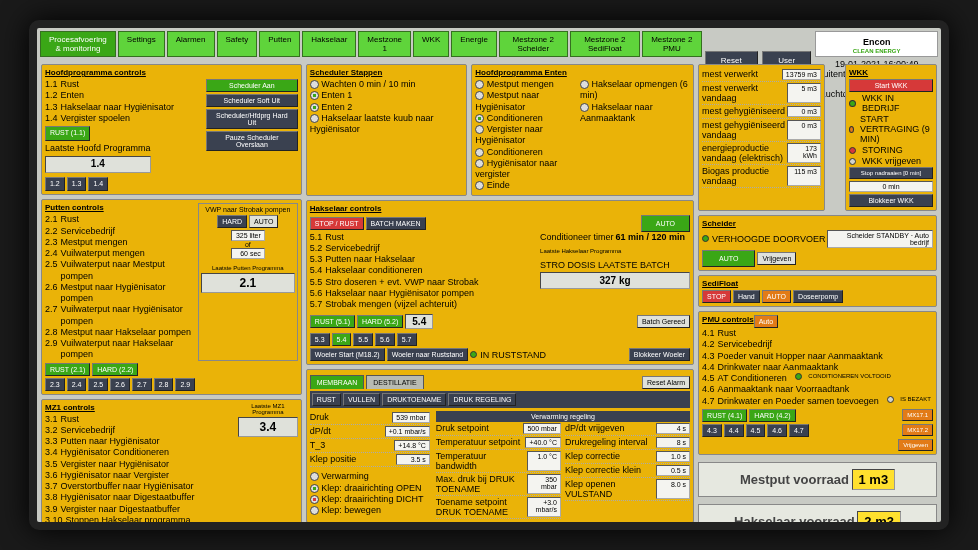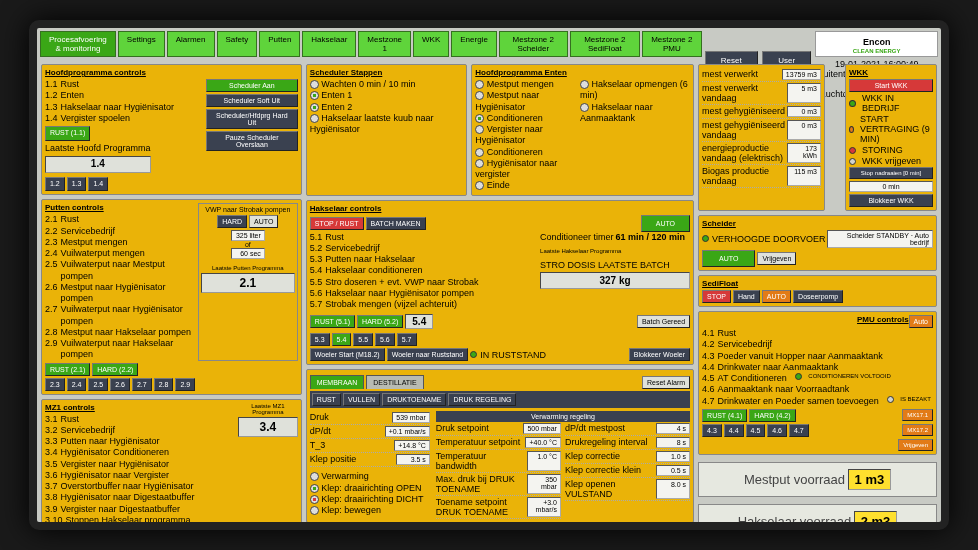--- a/index.html
+++ b/index.html
@@ -30,21 +30,21 @@
 .orange{background:#e27b17;color:#fff}
 .red{background:#d63939;color:#fff}
 .lt{background:#dfe1da}
 .btn-row{display:flex;gap:2px;margin-top:2px;align-items:center;flex-wrap:wrap}
 .num-box{background:#f4f4f0;border:1px inset #aaa;padding:1px 3px;font-size:7px;min-width:34px;text-align:right}
 .big-readout{background:#dfe1da;border:1px inset #999;padding:2px;text-align:center;font-size:12px;font-weight:bold;margin:2px 0}
 .radio{width:9px;height:9px;border:1px solid #444;border-radius:50%;display:inline-block;vertical-align:middle;background:#ddd}
 .radio.on{background:radial-gradient(circle,#3aa716 35%,#ddd 40%)}
 .legend-dot{width:7px;height:7px;border-radius:50%;display:inline-block;margin-right:3px;border:1px solid #333}
 .stock-box{background:#e6e8e0;border:1px solid #888;padding:6px;text-align:center;margin-top:3px}
-.stock-box .label{font-size:13px;font-weight:normal;color:#444}
+.stock-box .label{font-size:13px;font-weight:bold;color:#444}
 .stock-box .val{background:#ffe02e;border:1px inset #999;padding:2px 6px;font-size:13px;font-weight:bold;display:inline-block}
 .info-row{display:flex;justify-content:space-between;font-size:7px;padding:1px 0;border-bottom:1px dotted #aaa}
 .tab{display:inline-block;padding:3px 6px;border:1px solid #555;border-bottom:none;font-size:7px;cursor:pointer}
 .tab.active{background:#3aa716;color:#fff}
 .tab.inact{background:#b8bbb3}
 .wkk-line{display:flex;align-items:center;gap:3px;font-size:6px;margin:1px 0}
 </style>
 </head>
 <body>
 
@@ -420,21 +420,21 @@
                     <span>Max. druk bij DRUK TOENAME</span>
                     <span class="num-box">350 mbar</span>
                   </div>
                 <div class="info-row">
                     <span>Toename setpoint DRUK TOENAME</span>
                     <span class="num-box">+3.0 mbar/s</span>
                   </div>
               </div>
               <div style="flex:1">
                 <div class="info-row">
-                    <span>dP/dt mestpost</span>
+                    <span>dP/dt vrijgeven</span>
                     <span class="num-box">4 s</span>
                   </div>
                 <div class="info-row">
                     <span>Drukregeling interval</span>
                     <span class="num-box">8 s</span>
                   </div>
                 <div class="info-row">
                     <span>Klep correctie</span>
                     <span class="num-box">1.0 s</span>
                   </div>
@@ -524,21 +524,21 @@
         <div class="panel-title">SediFloat</div>
         <div class="btn-row">
           <span class="state-btn red">STOP</span>
           <span class="state-btn dark">Hand</span>
           <span class="state-btn orange">AUTO</span>
           <span class="state-btn dark">Doseerpomp</span>
         </div>
       </div>
 
       <div class="panel">
-        <div style="display:flex;justify-content:flex-end">
+        <div style="display:flex;justify-content:flex-start">
           <div class="panel-title">PMU controls</div>
           <span class="state-btn orange">Auto</span>
         </div>
         <div class="steps">
           <div class="row">
               <span>4.1</span>
               <span>Rust</span>
             </div>
           <div class="row">
               <span>4.2</span>

